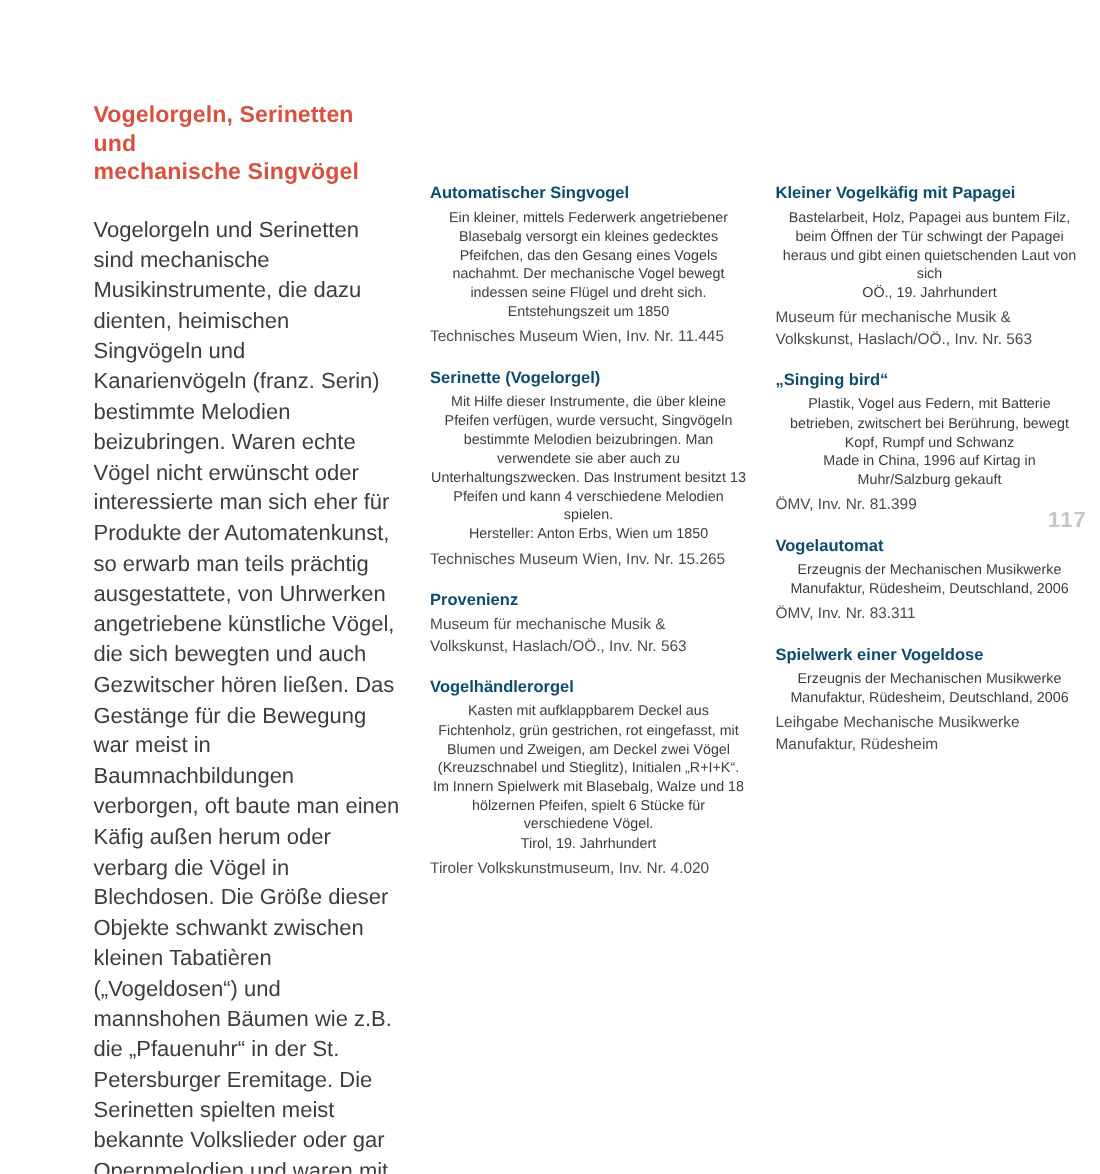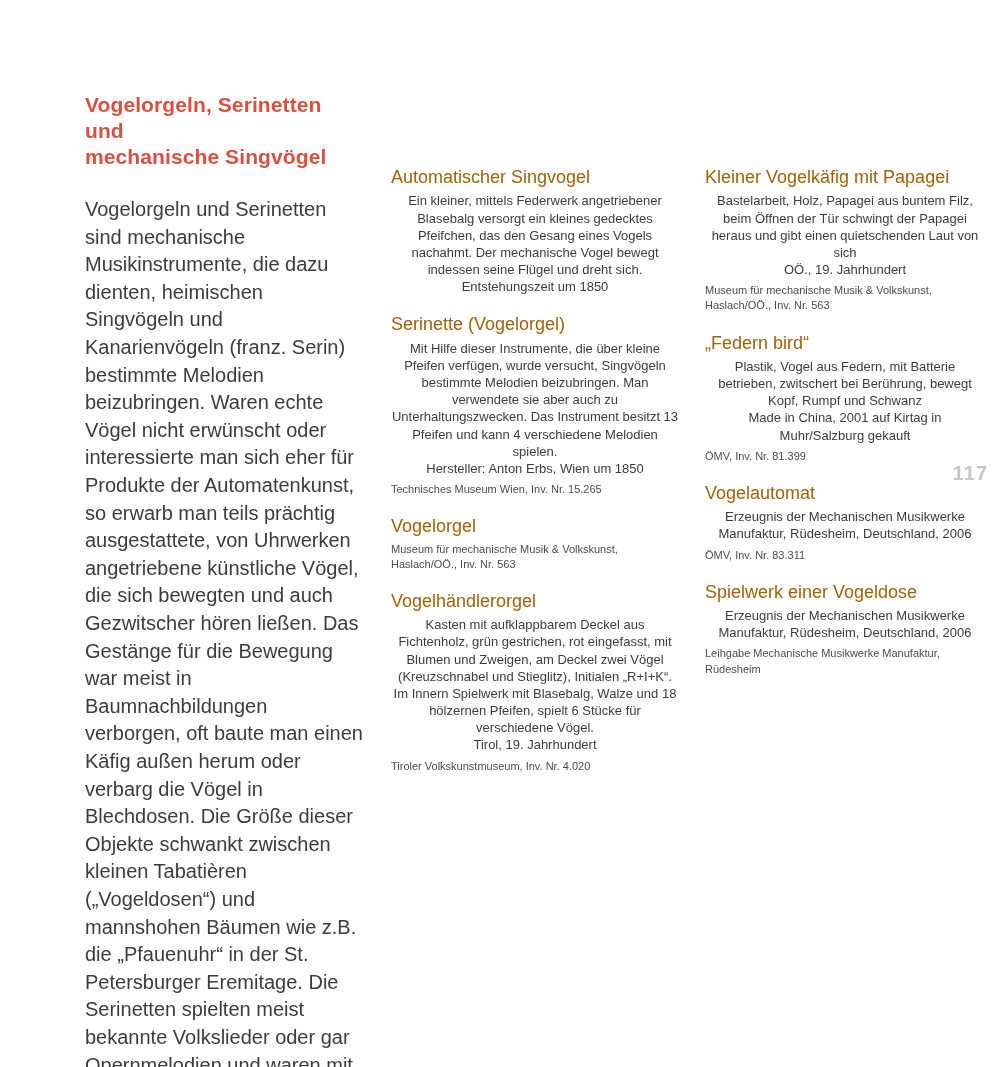--- a/index.html
+++ b/index.html
@@ -51,36 +51,36 @@
     color: #3c3c3c;
   }
   .byline {
     font-style: italic;
     margin-left: 16px;
     color: #3c3c3c;
   }
 
   .entry { margin: 0 0 18px 0; }
   .entry-title {
-    font-size: 18px;
-    font-weight: 400;
-    color: #a16207;
+    font-size: 15px;
+    font-weight: 700;
+    color: #0c4a6e;
     margin: 0 0 3px 0;
     line-height: 1.3;
   }
   .entry-body {
     font-size: 13px;
     line-height: 1.32;
     margin: 0 0 5px 0;
     white-space: pre-line;
     color: #3c3c3c;
     text-align: center;
   }
   .entry-credit {
-    font-size: 11px;
+    font-size: 14px;
     line-height: 1.38;
     margin: 0;
     color: #4c4c4c;
   }
 
   .page-number {
     position: absolute;
     right: 12px;
     top: 430px;
     font-size: 20px;
@@ -102,31 +102,32 @@
 mechanische Singvögel</h1>
       <p class="intro"><span>Vogelorgeln und Serinetten sind mechanische Musikinstrumente, die dazu dienten, heimischen Singvögeln und Kanarienvögeln (franz. Serin) bestimmte Melodien beizubringen. Waren echte Vögel nicht erwünscht oder interessierte man sich eher für Produkte der Automatenkunst, so erwarb man teils prächtig ausgestattete, von Uhrwerken angetriebene künstliche Vögel, die sich bewegten und auch Gezwitscher hören ließen. Das Gestänge für die Bewegung war meist in Baumnachbildungen verborgen, oft baute man einen Käfig außen herum oder verbarg die Vögel in Blechdosen. Die Größe dieser Objekte schwankt zwischen kleinen Tabatièren („Vogeldosen“) und mannshohen Bäumen wie z.B. die „Pfauenuhr“ in der St. Petersburger Eremitage. Die Serinetten spielten meist bekannte Volkslieder oder gar Opernmelodien und waren mit einer Handkurbel zu bedienen. Höhepunkt dieser ‚Mode‘ war wohl das 18. und frühe 19. Jahrhundert, obwohl schon wesentlich früher Singvogelautomaten bekannt sind. Alte Stücke erzielen im Antiquitätenhandel höchste Preise, neue (meist Ostasiatischer Provenienz) werden heute noch in Spielzeugläden angeboten.</span><span class="byline">P. D.</span></p>
     </div>
 
     <div class="col col-mid">
 
       <article class="entry">
         <h3 class="entry-title">Automatischer Singvogel</h3>
         <p class="entry-body">Ein kleiner, mittels Federwerk angetriebener Blasebalg versorgt ein kleines gedecktes Pfeifchen, das den Gesang eines Vogels nachahmt. Der mechanische Vogel bewegt indessen seine Flügel und dreht sich.
 Entstehungszeit um 1850</p>
+        <p class="entry-credit">Technisches Museum Wien, Inv. Nr. 11.445</p>
       </article>
 
       <article class="entry">
         <h3 class="entry-title">Serinette (Vogelorgel)</h3>
         <p class="entry-body">Mit Hilfe dieser Instrumente, die über kleine Pfeifen verfügen, wurde versucht, Singvögeln bestimmte Melodien beizubringen. Man verwendete sie aber auch zu Unterhaltungszwecken. Das Instrument besitzt 13 Pfeifen und kann 4 verschiedene Melodien spielen.
 Hersteller: Anton Erbs, Wien um 1850</p>
         <p class="entry-credit">Technisches Museum Wien, Inv. Nr. 15.265</p>
       </article>
 
       <article class="entry">
-        <h3 class="entry-title">Vogelorgel</h3>
+        <h3 class="entry-title">Provenienz</h3>
         <p class="entry-credit">Museum für mechanische Musik &amp; Volkskunst, Haslach/OÖ., Inv. Nr. 563</p>
       </article>
 
       <article class="entry">
         <h3 class="entry-title">Vogelhändlerorgel</h3>
         <p class="entry-body">Kasten mit aufklappbarem Deckel aus Fichtenholz, grün gestrichen, rot eingefasst, mit Blumen und Zweigen, am Deckel zwei Vögel (Kreuzschnabel und Stieglitz), Initialen „R+I+K“.
 Im Innern Spielwerk mit Blasebalg, Walze und 18 hölzernen Pfeifen, spielt 6 Stücke für verschiedene Vögel.
 Tirol, 19. Jahrhundert</p>
         <p class="entry-credit">Tiroler Volkskunstmuseum, Inv. Nr. 4.020</p>
       </article>
@@ -136,23 +137,23 @@
     <div class="col col-right">
 
       <article class="entry">
         <h3 class="entry-title">Kleiner Vogelkäfig mit Papagei</h3>
         <p class="entry-body">Bastelarbeit, Holz, Papagei aus buntem Filz, beim Öffnen der Tür schwingt der Papagei heraus und gibt einen quietschenden Laut von sich
 OÖ., 19. Jahrhundert</p>
         <p class="entry-credit">Museum für mechanische Musik &amp; Volkskunst, Haslach/OÖ., Inv. Nr. 563</p>
       </article>
 
       <article class="entry">
-        <h3 class="entry-title">„Federn bird“</h3>
+        <h3 class="entry-title">„Singing bird“</h3>
         <p class="entry-body">Plastik, Vogel aus Federn, mit Batterie betrieben, zwitschert bei Berührung, bewegt Kopf, Rumpf und Schwanz
-Made in China, 2001 auf Kirtag in Muhr/Salzburg gekauft</p>
+Made in China, 1996 auf Kirtag in Muhr/Salzburg gekauft</p>
         <p class="entry-credit">ÖMV, Inv. Nr. 81.399</p>
       </article>
 
       <article class="entry">
         <h3 class="entry-title">Vogelautomat</h3>
         <p class="entry-body">Erzeugnis der Mechanischen Musikwerke Manufaktur, Rüdesheim, Deutschland, 2006</p>
         <p class="entry-credit">ÖMV, Inv. Nr. 83.311</p>
       </article>
 
       <article class="entry">

